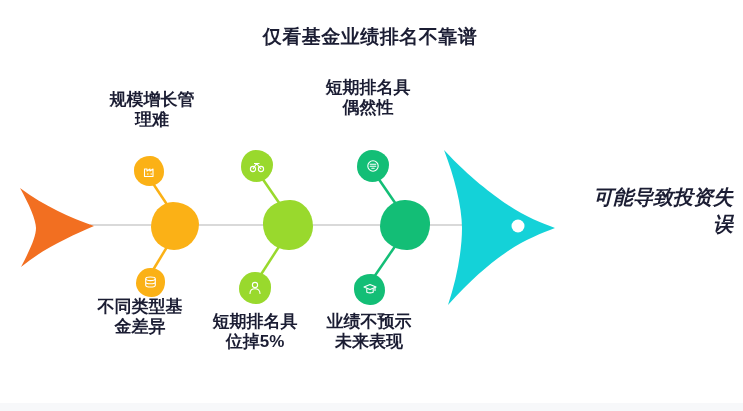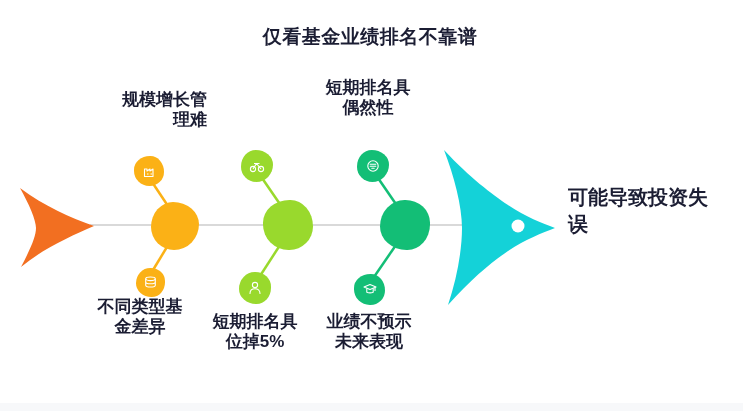--- a/index.html
+++ b/index.html
@@ -37,22 +37,23 @@
     position:absolute;z-index:3;
     font-size:17px;font-weight:bold;line-height:1.2;
     color:var(--text);
     text-align:center;
     white-space:pre-line;
   }
   .effect-label{
     position:absolute;left:568px;top:184px;width:165px;z-index:3;
     font-size:20px;font-weight:bold;line-height:1.35;
     color:var(--text);
-    text-align:left;
+    text-align:right;
     white-space:pre-line;
+    font-style:italic;
   }
   .footer-strip{
     position:absolute;left:0;top:403px;width:743px;height:8px;
     background:var(--footer);
   }
   .icon-svg{display:block;}
 </style>
 </head>
 <body>
 
@@ -115,21 +116,21 @@
       <path d="M5.2,6.2 h5.6 M5.2,8.2 h5.6 M6.8,10.2 h2.4" fill="none" stroke="#ffffff" stroke-width="1.1" stroke-linecap="round"></path>
     </svg>
   </div>
   <div class="node blob-b" style="left:354px;top:274px;width:31px;height:31px;background:var(--b3);">
     <svg class="icon-svg" width="16" height="16" viewBox="0 0 16 16">
       <path d="M2,5 L8,2.5 L14,5 L8,7.5 Z" fill="none" stroke="#ffffff" stroke-width="1.1" stroke-linejoin="round"></path>
       <path d="M4.8,6.8 v3.2 c0,1.2 6.4,1.2 6.4,0 v-3.2 M13,5.5 v3" fill="none" stroke="#ffffff" stroke-width="1.1" stroke-linecap="round"></path>
     </svg>
   </div>
 
-  <div class="label" style="left:97px;top:90px;width:110px;text-align:right;">规模增长管
+  <div class="label" style="left:97px;top:90px;width:110px;">规模增长管
 理难</div>
   <div class="label" style="left:313px;top:78px;width:110px;">短期排名具
 偶然性</div>
   <div class="label" style="left:85px;top:297px;width:110px;">不同类型基
 金差异</div>
   <div class="label" style="left:199px;top:312px;width:112px;">短期排名具
 位掉5%</div>
   <div class="label" style="left:314px;top:312px;width:110px;">业绩不预示
 未来表现</div>
 

